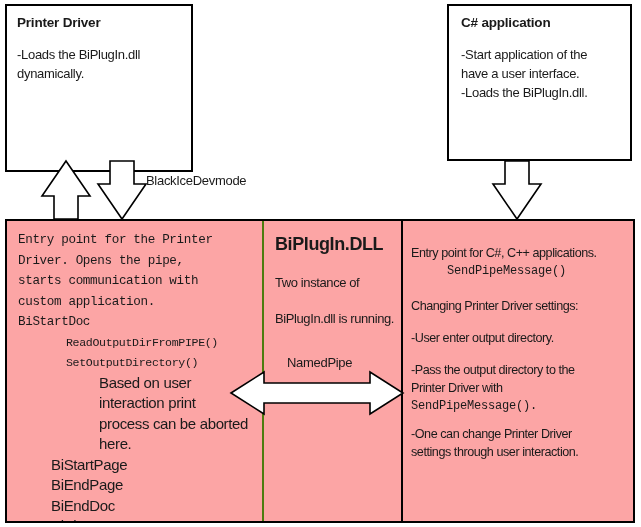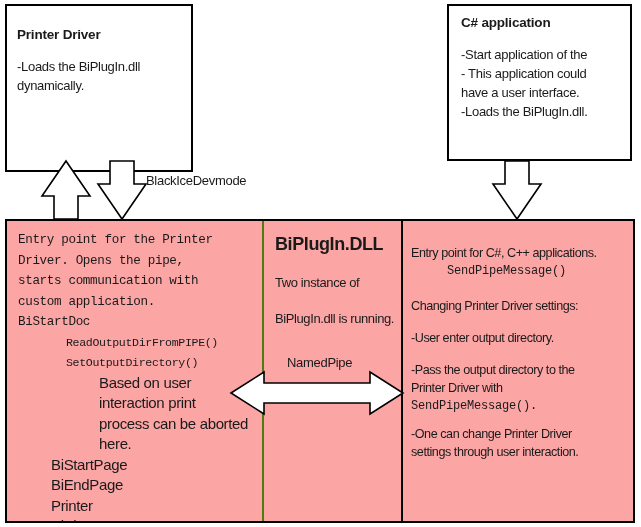--- a/index.html
+++ b/index.html
@@ -22,21 +22,21 @@
     background: #ffffff;
     box-sizing: border-box;
   }
 
   
   #printer-driver-box {
     left: 5px;
     top: 4px;
     width: 188px;
     height: 168px;
-    padding: 20px 10px 0 10px;
+    padding: 8px 10px 0 10px;
   }
   #csharp-box {
     left: 447px;
     top: 4px;
     width: 185px;
     height: 157px;
     padding: 8px 10px 0 12px;
   }
 
   .box-title {
@@ -146,42 +146,41 @@
 
 <div class="box" id="printer-driver-box">
   <div class="box-title">Printer Driver</div>
   <div class="box-line">-Loads the BiPlugIn.dll</div>
   <div class="box-line">dynamically.</div>
 </div>
 
 <div class="box" id="csharp-box">
   <div class="box-title">C# application</div>
   <div class="box-line">-Start application of the</div>
-  <div class="box-line">- This application could</div>
   <div class="box-line">have a user interface.</div>
   <div class="box-line">-Loads the BiPlugIn.dll.</div>
 </div>
 
 <div id="bottom-row">
 
   <div class="col" id="col-left">
     <div class="mono">Entry point for the Printer</div>
     <div class="mono">Driver. Opens the pipe,</div>
     <div class="mono">starts communication with</div>
     <div class="mono">custom application.</div>
     <div class="mono">BiStartDoc</div>
     <div class="mono mono-indent">ReadOutputDirFromPIPE()</div>
     <div class="mono mono-indent">SetOutputDirectory()</div>
     <div class="sans-line mono-indent">Based on user</div>
     <div class="sans-line mono-indent">interaction print</div>
     <div class="sans-line mono-indent">process can be aborted</div>
     <div class="sans-line mono-indent">here.</div>
     <div class="sans-line">BiStartPage</div>
     <div class="sans-line">BiEndPage</div>
-    <div class="sans-line">Printer</div>
+    <div class="sans-line">BiEndDoc</div>
     <div class="sans-line">BiAbort</div>
   </div>
 
   <div class="col" id="col-mid">
     <div id="dll-title">BiPlugIn.DLL</div>
     <div class="mid-line">Two instance of</div>
     <div class="mid-line">BiPlugIn.dll is running.</div>
   </div>
 
   <div class="col" id="col-right">

